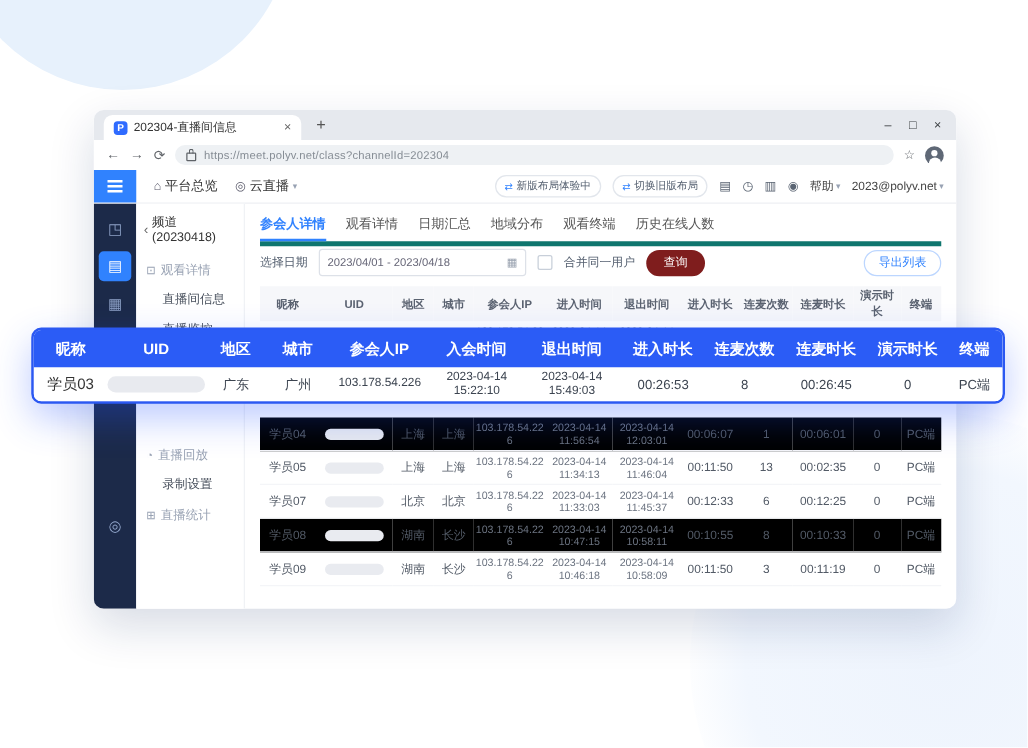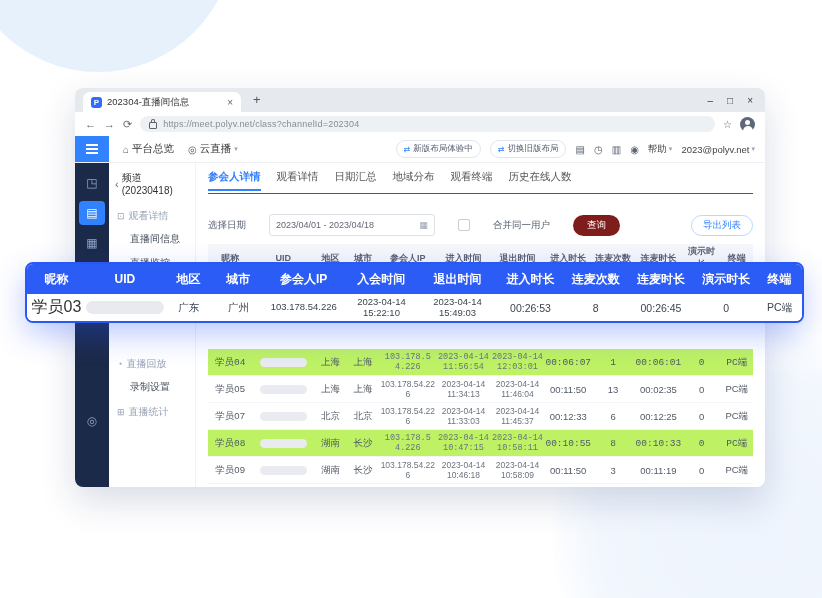--- a/index.html
+++ b/index.html
@@ -53,47 +53,47 @@
   .sidebar{width:86px;background:#fff;border-right:1px solid #f0f2f5;display:flex;flex-direction:column;flex:none;overflow:hidden;}
   .side-back{display:flex;align-items:center;gap:3px;padding:8px 6px 7px;color:#333;font-size:10px;}
   .side-back .glyph{color:#666;font-size:11px;}
   .side-group{padding:6px 4px 4px 8px;color:#98a2b3;display:flex;gap:4px;align-items:center;font-size:10px;}
   .side-group .glyph{font-size:9px;}
   .side-item{padding:5px 4px 5px 21px;color:#454d5a;font-size:10px;position:relative;white-space:nowrap;}
   .badge{position:absolute;top:-1px;left:52px;background:#ff6a3c;color:#fff;font-size:6.5px;padding:1px 3px;border-radius:4px 4px 4px 0;line-height:7px;}
   .side-spacer{height:52px;}
   
   .main{flex:1;display:flex;flex-direction:column;padding:0 12px;min-width:0;}
-  .tabs{display:flex;gap:16px;height:30px;align-items:flex-start;border-bottom:1px solid #0f766e;flex:none;}
+  .tabs{display:flex;gap:16px;height:30px;align-items:flex-end;border-bottom:4px solid #0f766e;flex:none;}
   .tab-item{font-size:10.5px;color:#555;border-bottom:2px solid transparent;padding:7px 0 5px;}
   .tab-item.active{color:#3082fe;font-weight:bold;border-bottom-color:#3082fe;}
-  .filters{display:flex;align-items:center;gap:23px;margin-top:20px;flex:none;}
+  .filters{display:flex;align-items:center;gap:9px;margin-top:2px;flex:none;}
   .flabel,.chklabel{font-size:9.5px;color:#556070;}
   .dateinput{width:152px;height:20px;border:1px solid #dde1e8;border-radius:3px;display:flex;align-items:center;justify-content:space-between;padding:0 6px;font-size:9px;color:#667;background:#fff;}
   .cal-icon{color:#9aa3b0;font-size:9px;}
   .chk{width:10px;height:10px;border:1px solid #c8cfd9;border-radius:2px;background:#fff;flex:none;}
   .btn-query{height:21px;padding:0 14px;border-radius:11px;background:#7f1d1d;color:#fff;font-size:9.5px;display:flex;align-items:center;border:none;}
   .btn-export{margin-left:auto;height:21px;padding:0 11px;border-radius:11px;border:1px solid #bcd6ff;color:#3082fe;font-size:9.5px;display:flex;align-items:center;background:#fff;}
   table.grid{margin-top:8px;width:100%;border-collapse:collapse;table-layout:fixed;}
   .grid th{background:#f6f7fa;font-size:9px;color:#5a6270;font-weight:bold;height:18px;text-align:center;}
   .grid td{font-size:9.5px;color:#525a66;text-align:center;height:26px;border-bottom:1px solid #f4f5f8;padding:0 1px;}
   .grid td.small{font-size:8.5px;color:#6b7380;line-height:1.2;}
   .grid td.brk{word-break:break-all;}
-  .grid tr.shaded td{background:#bef264;font-family:Liberation Mono, monospace;}
+  .grid tr.shaded td{background:#000000;}
   .grid td.spacer-td{height:50px;border-bottom:none;}
   .uid-pill{width:78%;max-width:62px;height:9px;background:#e9ebf0;border-radius:5px;margin:0 auto;}
   
   .overlay{position:absolute;left:25px;top:262px;width:775px;border:2px solid #2b58f2;border-radius:8px;overflow:hidden;
            box-shadow:0 12px 30px rgba(36,84,255,.30);background:#fff;z-index:5;}
   .ov-grid{display:grid;grid-template-columns:.95fr 1.25fr .8fr .8fr 1.3fr 1.2fr 1.25fr 1.1fr 1fr 1.1fr 1fr .72fr;align-items:center;}
   .ov-head{height:30px;background:#2b5cf6;}
   .ov-head .ov-cell{color:#fff;font-size:12px;font-weight:bold;text-align:center;}
   .ov-body{height:27px;background:#fff;}
   .ov-body .ov-cell{color:#3c4450;font-size:10.5px;text-align:center;}
-  .ov-body .ov-cell.name{font-size:16px;color:#333;}
+  .ov-body .ov-cell.name{font-size:12px;color:#333;}
   .ov-body .ov-cell.small{font-size:9.5px;line-height:1.15;}
   .ov-body .ov-cell.brk{word-break:break-all;padding:0 6px;}
   .ov-pill{width:78px;height:13px;border-radius:7px;background:#e8eaef;margin:0 auto;}
 </style>
 </head>
 <body>
 
 <div class="canvas">
   <div class="circle-tl"></div>
   <div class="circle-br"></div>

